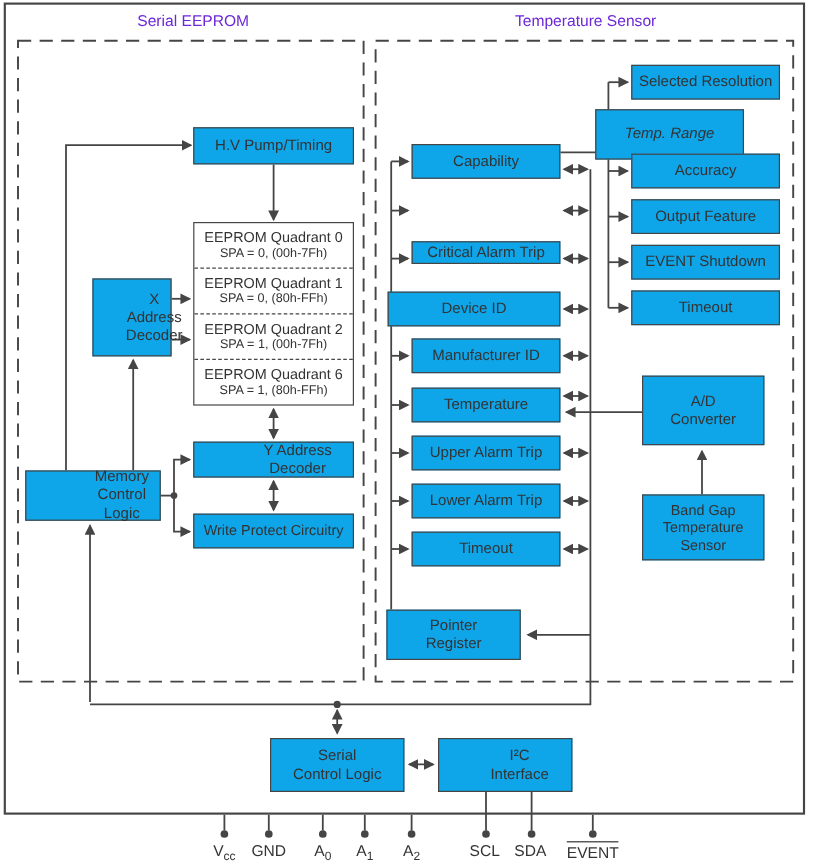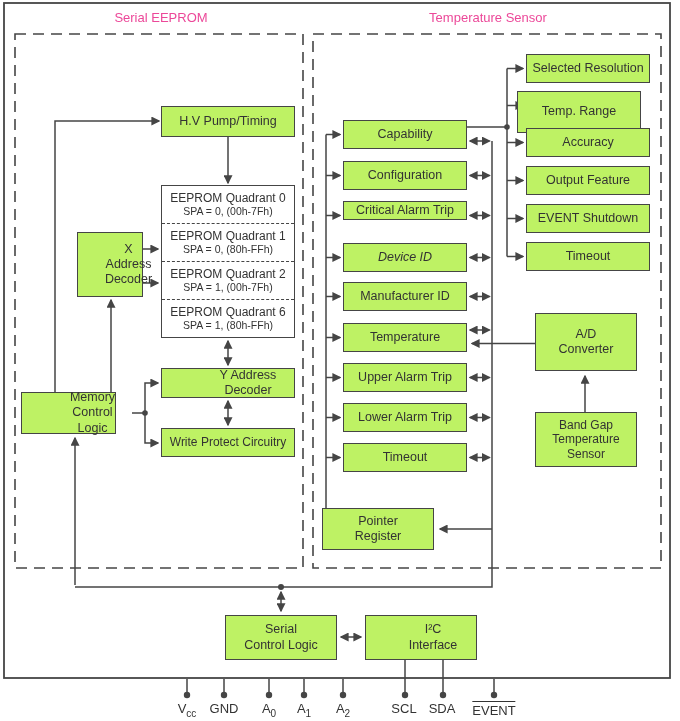--- a/index.html
+++ b/index.html
@@ -8,37 +8,37 @@
     width:680px;height:721px;
     background:#ffffff;
     font-family:"Liberation Sans", sans-serif;
     color:#333333;
     overflow:hidden;
   }
   .layer{position:absolute;left:0;top:0;}
   .box{
     position:absolute;
     border:1.6px solid #454545;
-    background:#bef264;
+    background:#0ea5e9;
     display:flex;
     align-items:center;
     justify-content:center;
     text-align:center;
     font-size:12.5px;
     line-height:1.22;
     color:#333333;
     white-space:pre-line;
     box-sizing:border-box;
     z-index:2;
   }
   .title{
     position:absolute;
     text-align:center;
     font-size:13px;
-    color:#ec4899;
+    color:#6d28d9;
     z-index:3;
   }
   .quad-box{
     position:absolute;
     border:1.6px solid #454545;
     background:#ffffff;
     display:flex;
     flex-direction:column;
     box-sizing:border-box;
     z-index:2;
@@ -184,38 +184,37 @@
     <div class="quad-row">
       <span class="quad-name">EEPROM Quadrant 6</span>
       <span class="quad-spa">SPA = 1, (80h-FFh)</span>
     </div>
   </div>
 
   <div class="box" style="left:77px;top:232px;width:66px;height:65px;padding-left:37px;">X Address
 Decoder</div>
   <div class="box" style="left:161px;top:368px;width:134px;height:30px;padding-left:40px;">Y Address Decoder</div>
   <div class="box" style="left:161px;top:428px;width:134px;height:29px;font-size:12px;">Write Protect Circuitry</div>
-  <div class="box" style="left:21px;top:392px;width:95px;height:42px;padding-left:48px;">Memory
+  <div class="box" style="left:21px;top:392px;width:113px;height:42px;padding-left:48px;">Memory
 Control Logic</div>
 
   <div class="box" style="left:343px;top:120px;width:124px;height:29px;">Capability</div>
-  <div class="box" style="left:343px;top:161px;width:124px;height:29px;">Configuration</div>
   <div class="box" style="left:343px;top:201px;width:124px;height:19px;">Critical Alarm Trip</div>
-  <div class="box" style="left:343px;top:243px;width:124px;height:29px;font-style:italic;">Device ID</div>
+  <div class="box" style="left:323px;top:243px;width:144px;height:29px;">Device ID</div>
   <div class="box" style="left:343px;top:282px;width:124px;height:29px;">Manufacturer ID</div>
   <div class="box" style="left:343px;top:323px;width:124px;height:29px;">Temperature</div>
   <div class="box" style="left:343px;top:363px;width:124px;height:29px;">Upper Alarm Trip</div>
   <div class="box" style="left:343px;top:403px;width:124px;height:29px;">Lower Alarm Trip</div>
   <div class="box" style="left:343px;top:443px;width:124px;height:29px;">Timeout</div>
 
   <div class="box" style="left:322px;top:508px;width:112px;height:42px;">Pointer
 Register</div>
 
   <div class="box" style="left:526px;top:54px;width:124px;height:29px;">Selected Resolution</div>
-  <div class="box" style="left:517px;top:91px;width:124px;height:42px;">Temp. Range</div>
+  <div class="box" style="left:496px;top:91px;width:124px;height:42px;font-style:italic;">Temp. Range</div>
   <div class="box" style="left:526px;top:128px;width:124px;height:29px;">Accuracy</div>
   <div class="box" style="left:526px;top:166px;width:124px;height:29px;">Output Feature</div>
   <div class="box" style="left:526px;top:204px;width:124px;height:29px;">EVENT Shutdown</div>
   <div class="box" style="left:526px;top:242px;width:124px;height:29px;">Timeout</div>
 
   <div class="box" style="left:535px;top:313px;width:102px;height:58px;">A/D
 Converter</div>
   <div class="box" style="left:535px;top:412px;width:102px;height:55px;font-size:12px;">Band Gap
 Temperature
 Sensor</div>

